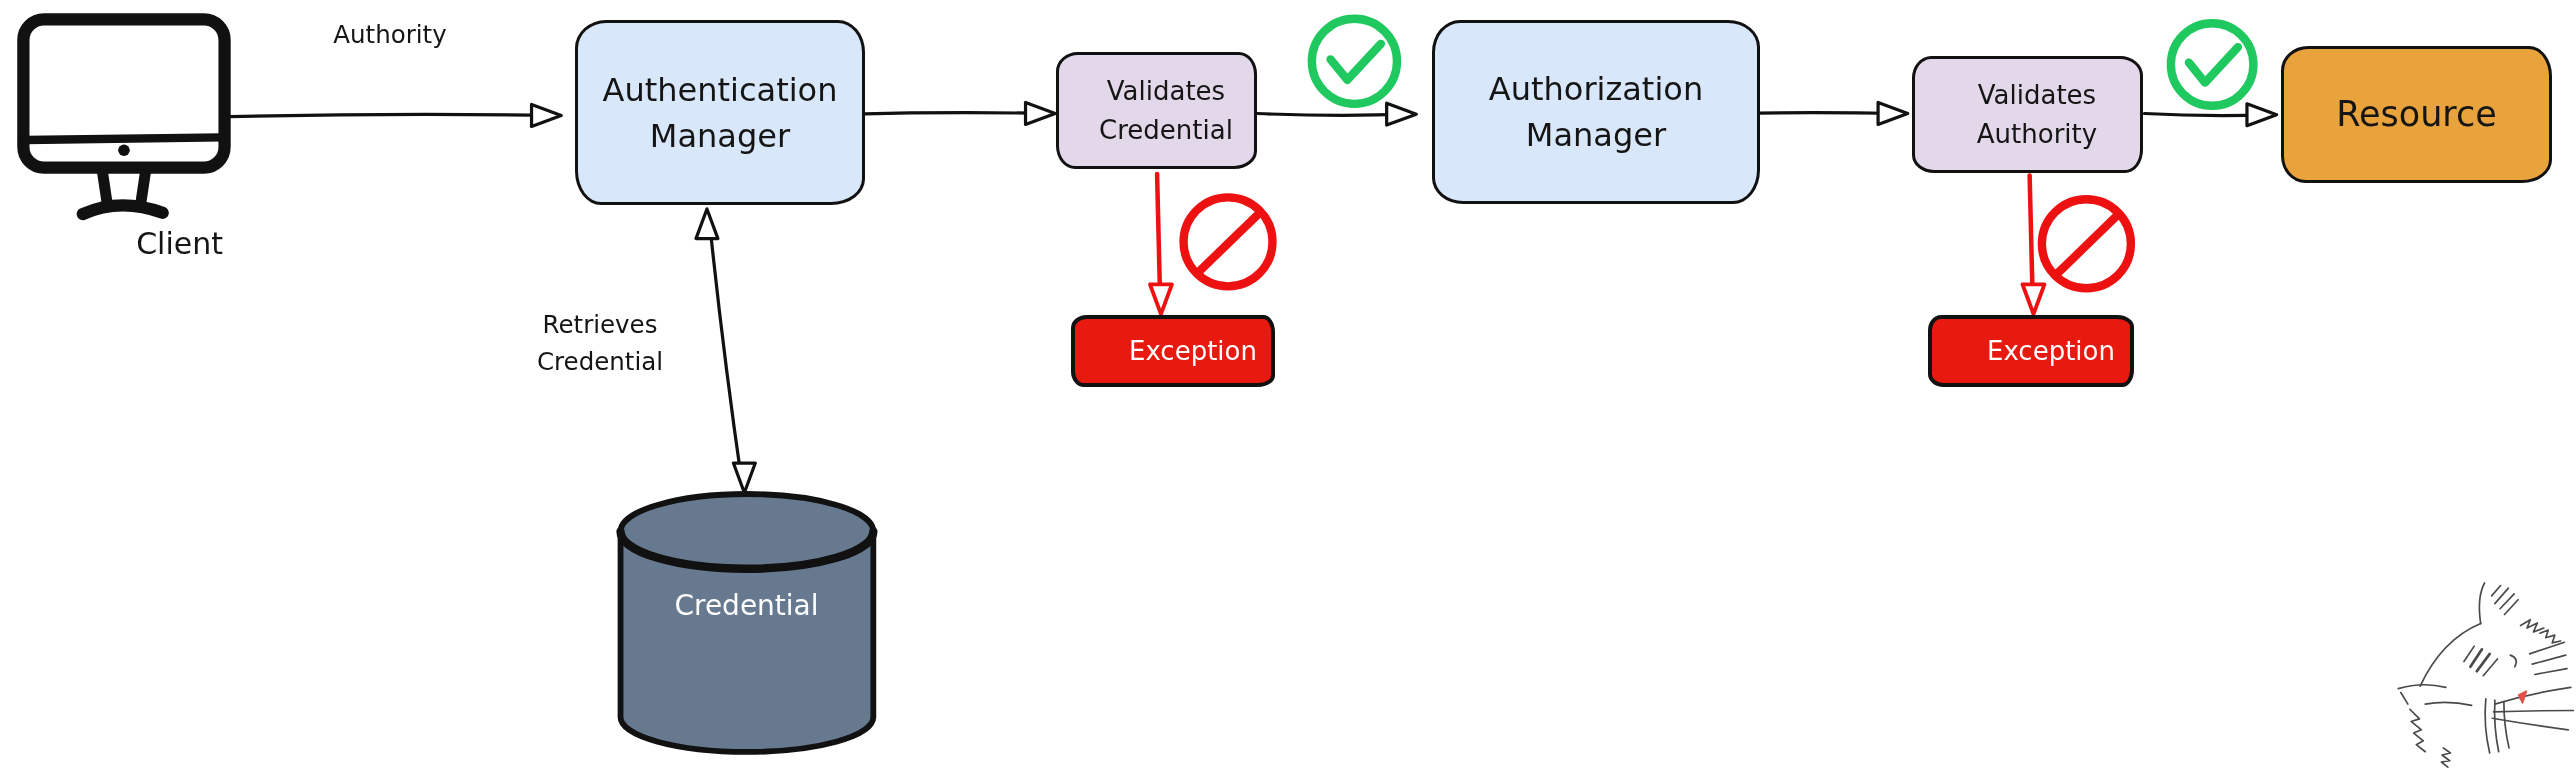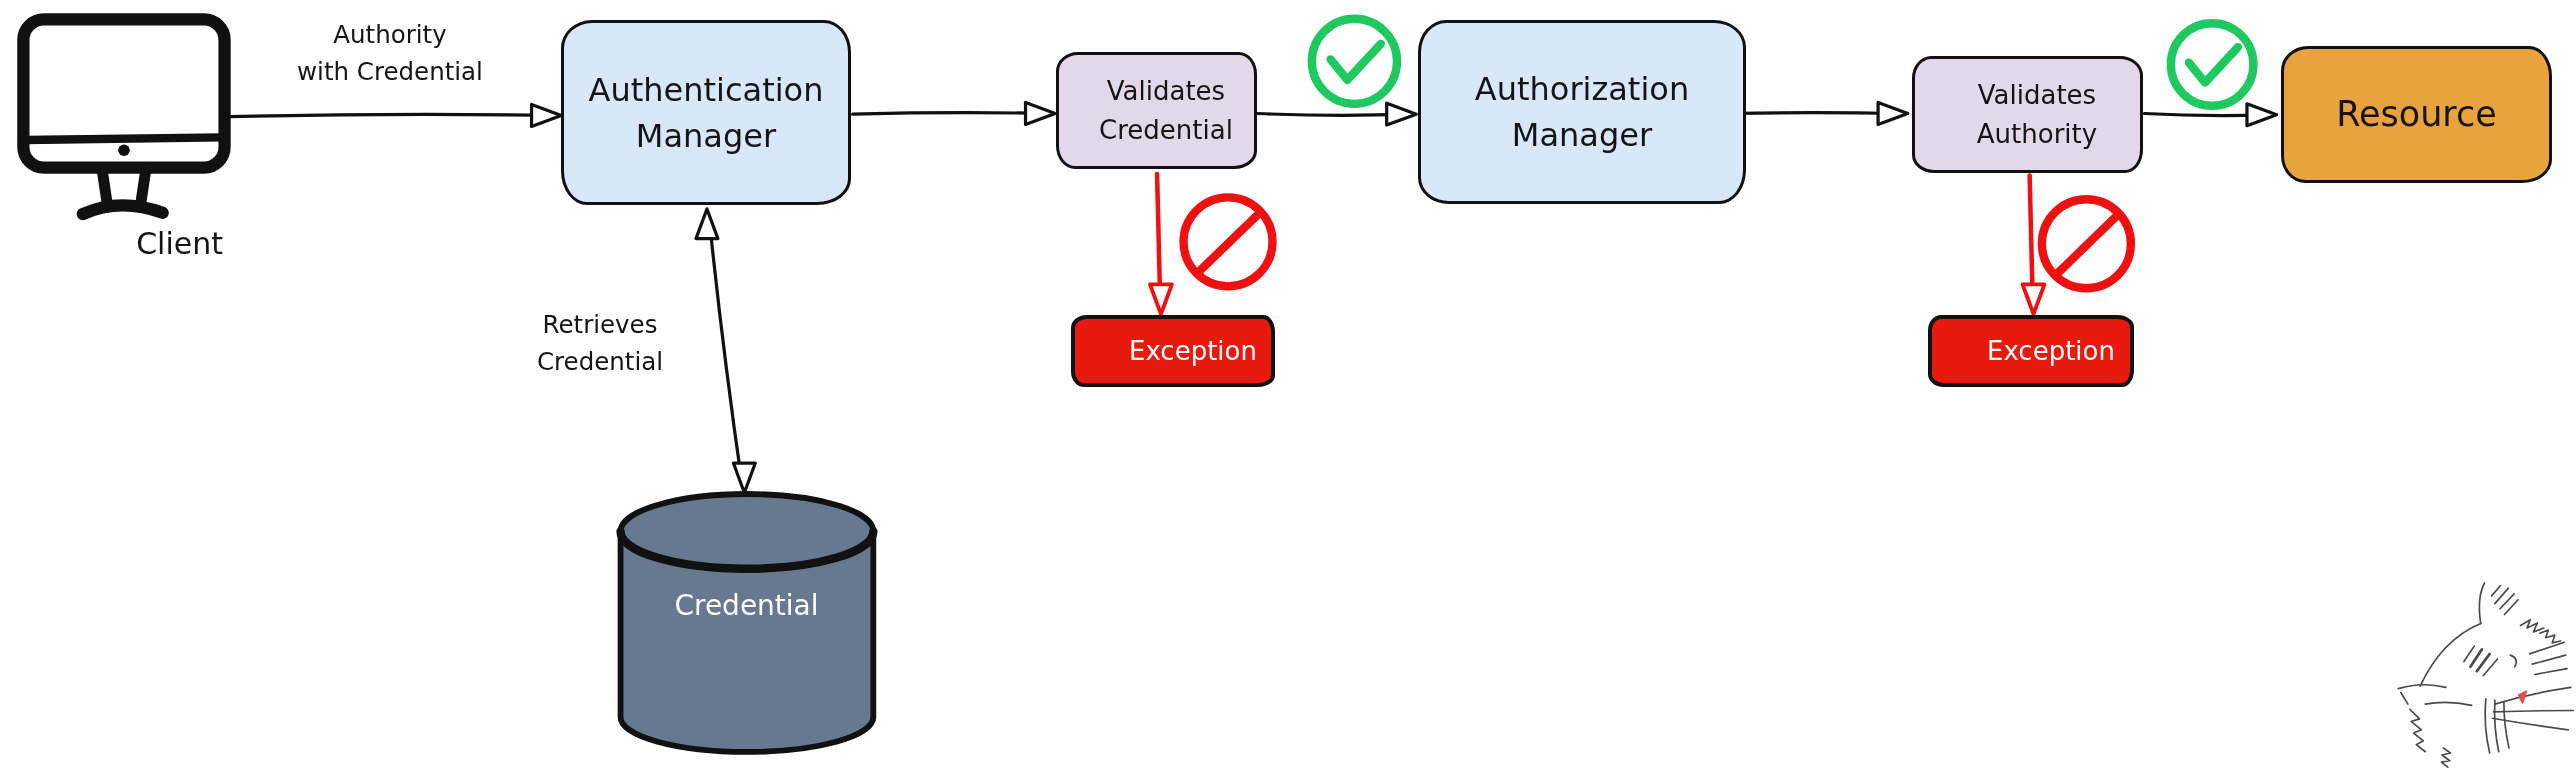--- a/index.html
+++ b/index.html
@@ -10,21 +10,21 @@
   .wires{position:absolute;left:0;top:0;overflow:visible;pointer-events:none;}
   .abs{position:absolute;}
   
   .node{
     position:absolute;display:flex;flex-direction:column;align-items:center;justify-content:center;
     text-align:center;border:3.9px solid var(--ink);box-sizing:border-box;
   }
   .node::before{ 
     content:"";position:absolute;z-index:-1;border-radius:inherit;background:var(--fill);
   }
-  .n-blue{--fill:var(--fill-blue);background:var(--fill);}
+  .n-blue{--fill:var(--fill-blue);background:var(--fill);margin-left:14px;}
   .n-blue::before{top:-7px;left:10.3px;right:-5.8px;bottom:9px;}
   .n-purple{--fill:var(--fill-purple);background:var(--fill);padding-left:19px;}
   .n-purple::before{top:-6.4px;left:-5.8px;right:7.7px;bottom:7.7px;}
   .n-orange{--fill:var(--fill-orange);background:var(--fill);}
   .n-orange::before{top:-4.5px;left:-8.4px;right:7.7px;bottom:6.4px;}
   .n-red{--fill:var(--fill-red);background:var(--fill);color:var(--text-on-dark);border-width:4.5px;}
   .n-red::before{top:5.2px;left:-5.2px;right:-5.8px;bottom:-4.5px;}
   .mgr-line{font-size:32px;line-height:46px;}
   .val-line{font-size:26px;line-height:39px;}
   .exc-line{font-size:26px;line-height:31px;padding-left:40px;}
@@ -163,21 +163,20 @@
   </div>
 
   <div class="node n-red exc-line" style="left:1928px;top:315px;width:206px;height:72px;border-radius:13px 17px 11.6px 15.5px / 15.5px 11.6px 17px 13px">
     <span>Exception</span>
   </div>
 
   <div class="client-label">Client</div>
 
   <div class="edge-label" style="left:261px;top:15.5px;width:258px">
     <span>Authority</span>
-    <span>with Credential</span>
   </div>
 
   <div class="edge-label" style="left:516px;top:306px;width:168px">
     <span>Retrieves</span>
     <span>Credential</span>
   </div>
 
   <div class="store-label">
     <span>Credential</span>
   </div>

